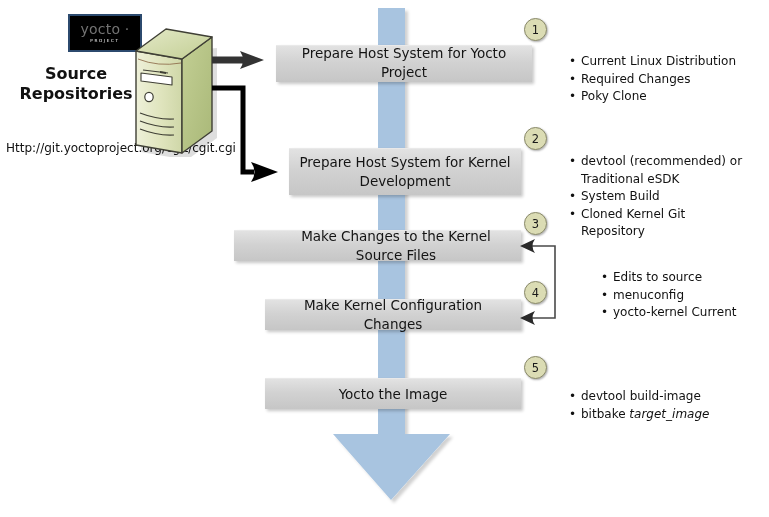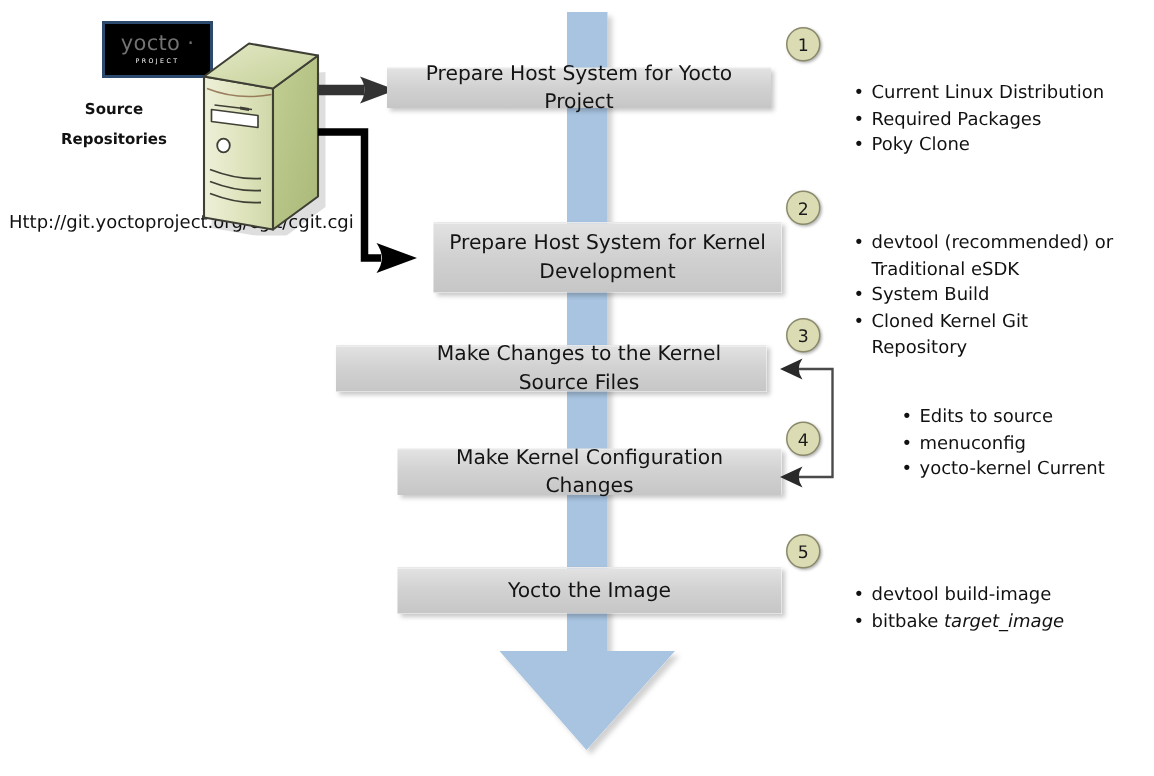--- a/index.html
+++ b/index.html
@@ -56,21 +56,21 @@
     letter-spacing: 1.6px;
     line-height: 7px;
     margin-top: 1px;
   }
 
   
   #source-repos-label {
     left: 14px; top: 64px;
     width: 124px;
     text-align: center;
-    font-size: 10px;
+    font-size: 16px;
     font-weight: bold;
     line-height: 20px;
     color: #111111;
     z-index: 5;
   }
   #repo-url {
     left: 6px; top: 141px;
     font-size: 12px;
     color: #111111;
     white-space: nowrap;
@@ -100,23 +100,23 @@
     box-shadow: 2px 2px 3px rgba(0,0,0,0.22);
     display: flex;
     align-items: center;
     justify-content: center;
     text-align: center;
     color: #141414;
     font-size: 13.5px;
     line-height: 19px;
     padding: 0 8px;
   }
-  #box-1 { left: 258px; top: 45px;  width: 256px; height: 27px; }
+  #box-1 { left: 276px; top: 45px;  width: 256px; height: 37px; align-items: flex-end; }
   #box-2 { left: 289px; top: 148px; width: 232px; height: 47px; }
-  #box-3 { left: 224px; top: 230px; width: 287px; height: 31px; padding-left: 45px; }
+  #box-3 { left: 234px; top: 230px; width: 287px; height: 31px; padding-left: 45px; }
   #box-4 { left: 265px; top: 299px; width: 256px; height: 31px; }
   #box-5 { left: 265px; top: 378px; width: 256px; height: 31px; }
 
   
   .step-circle {
     z-index: 10;
     width: 23px; height: 23px;
     border-radius: 50%;
     background: #dbdcb4;
     border: 1.5px solid #8a8a6a;
@@ -276,21 +276,21 @@
   <div id="circle-4" class="abs step-circle">
     <span>4</span>
   </div>
   <div id="circle-5" class="abs step-circle">
     <span>5</span>
   </div>
 
   <div id="bullets-1" class="abs bullets">
     <ul>
         <li>Current Linux Distribution</li>
-        <li>Required Packages</li>
+        <li>Required Changes</li>
         <li>Poky Clone</li>
       </ul>
   </div>
   <div id="bullets-2" class="abs bullets">
     <ul>
         <li>devtool (recommended) or Traditional eSDK</li>
         <li>System Build</li>
         <li>Cloned Kernel Git Repository</li>
       </ul>
   </div>

